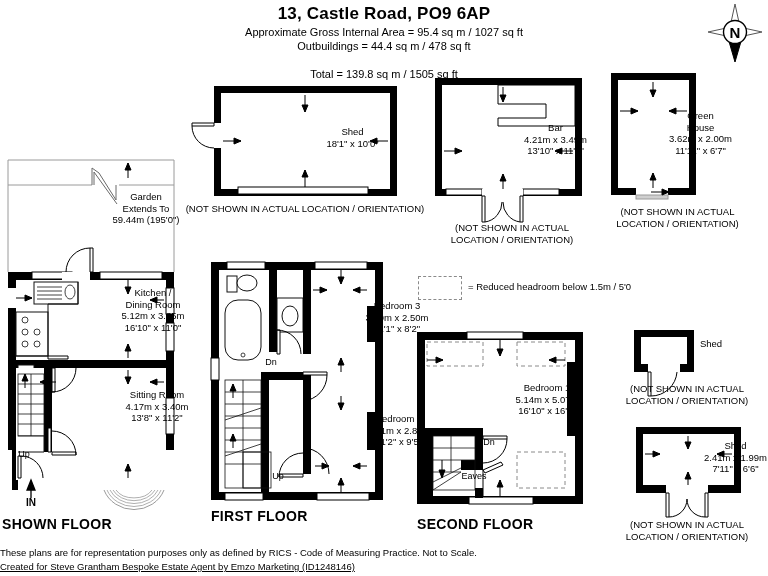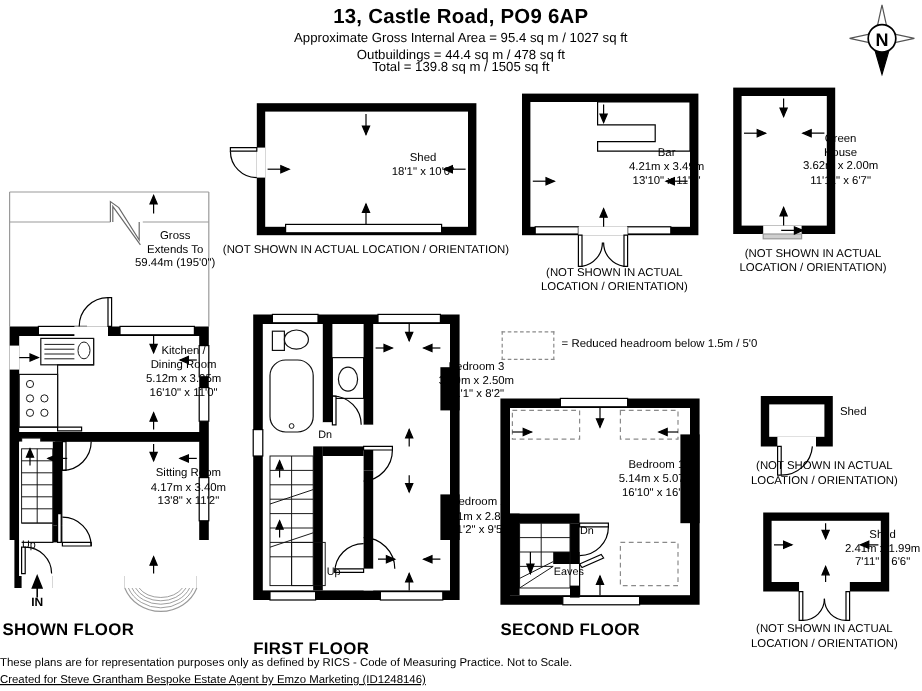--- a/index.html
+++ b/index.html
@@ -11,21 +11,21 @@
     -webkit-font-smoothing:antialiased;
   }
   .abs{position:absolute;}
 
   
   #plan-title{
     left:0;right:0;top:4px;text-align:center;
     font-size:17px;font-weight:bold;letter-spacing:.2px;
   }
   .sub{left:0;right:0;text-align:center;font-size:11px;line-height:13px;}
-  #sub1{top:26px;} #sub2{top:40px;} #sub3{top:50px;}
+  #sub1{top:26px;} #sub2{top:40px;} #sub3{top:68px;}
 
   
   #compass{left:706px;top:2px;width:58px;height:62px;}
   .dash{position:absolute;border:1px dashed #8a8a8a;background:#fff;}
 
   
   .lbl{position:absolute;text-align:center;font-size:9.5px;line-height:11.5px;white-space:nowrap;padding-left:47px;}
   .note{position:absolute;text-align:center;font-size:9.5px;line-height:12px;}
   .floorname{position:absolute;font-size:14px;font-weight:bold;letter-spacing:.3px;}
   .tag{position:absolute;font-size:9px;line-height:11px;text-align:center;}
@@ -287,21 +287,21 @@
         <polygon points="124,304 121,311 127,311"></polygon>
       <line x1="52" y1="222" x2="36" y2="222"></line>
         <polygon points="36,222 43,219 43,225"></polygon>
       <line x1="160" y1="222" x2="146" y2="222"></line>
         <polygon points="146,222 153,219 153,225"></polygon>
     </g>
   </svg>
 </div>
 
 <div class="lbl" style="left:4px;top:191px;width:190px;">
-  <div>Gross</div>
+  <div>Garden</div>
   <div>Extends To</div>
   <div>59.44m (195'0")</div>
 </div>
 <div class="lbl" style="left:36px;top:287px;width:140px;">
   <div>Kitchen /</div>
   <div>Dining Room</div>
   <div>5.12m x 3.35m</div>
   <div>16'10" x 11'0"</div>
 </div>
 <div class="lbl" style="left:40px;top:389px;width:140px;">
@@ -412,21 +412,21 @@
   <div>3.39m x 2.50m</div>
   <div>11'1" x 8'2"</div>
 </div>
 <div class="lbl" style="left:302px;top:413px;width:100px;">
   <div>Bedroom 2</div>
   <div>3.41m x 2.87m</div>
   <div>11'2" x 9'5"</div>
 </div>
 <div class="tag" style="left:259px;top:357px;width:24px;">Dn</div>
 <div class="tag" style="left:266px;top:471px;width:24px;">Up</div>
-<div class="floorname" style="left:211px;top:532px;">FIRST FLOOR</div>
+<div class="floorname" style="left:211px;top:508px;">FIRST FLOOR</div>
 
 <div class="abs" style="left:417px;top:332px;width:172px;height:178px;">
   <svg width="180" height="182" viewBox="0 0 180 182">
     <path d="M0,0 L166,0 L166,172 L0,172 Z" fill="#000"></path>
     <rect x="8" y="8" width="150" height="156" fill="#fff"></rect>
 
     <rect x="150" y="30" width="16" height="74" fill="#000"></rect>
 
     <rect x="50" y="0" width="56" height="7" fill="#fff" stroke="#000" stroke-width="1"></rect>
 

